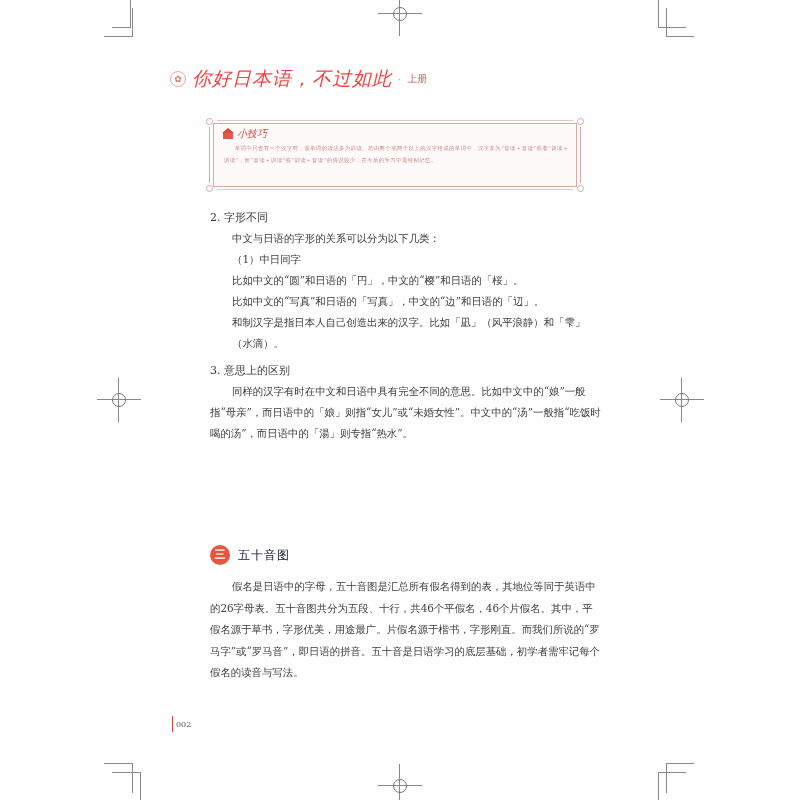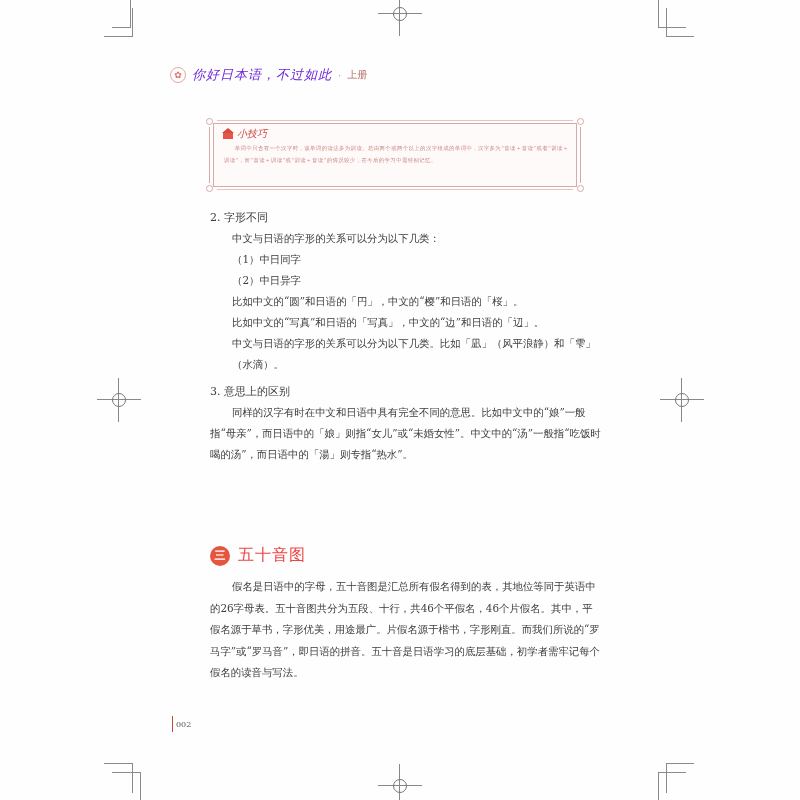--- a/index.html
+++ b/index.html
@@ -10,21 +10,21 @@
   
   .mark { position: absolute; background: #8a8a8a; }
   .reg { position: absolute; width: 24px; height: 24px; }
   .reg .c { position: absolute; left: 5px; top: 5px; width: 12px; height: 12px; border: 1px solid #777; border-radius: 50%; }
   .reg .h { position: absolute; left: -10px; top: 11px; width: 44px; height: 1px; background: #888; }
   .reg .v { position: absolute; left: 11px; top: -10px; width: 1px; height: 44px; background: #888; }
 
   
   .running-head { position: absolute; left: 170px; top: 66px; display: flex; align-items: center; gap: 6px; }
   .rh-icon { width: 14px; height: 14px; border: 1px solid #e7a7a0; border-radius: 50%; color: #d9766b; font-size: 9px; line-height: 14px; text-align: center; }
-  .rh-title { color: #6d28d9; font-size: 13px; font-style: italic; letter-spacing: 1px; font-family: "DejaVu Serif", serif; }
+  .rh-title { color: #ef4444; font-size: 19px; font-style: italic; letter-spacing: 1px; font-family: "DejaVu Serif", serif; }
   .rh-sep { color: #999; font-size: 10px; }
   .rh-vol { color: #b46a62; font-size: 10px; }
 
   
   .tip-box { position: absolute; left: 213px; top: 123px; width: 362px; height: 62px;
              border: 1px solid #d8a9a5; background: #fffafa; }
   .tip-box::before { content: ""; position: absolute; left: -5px; top: 3px; right: -5px; bottom: 3px; border-left: 1px solid #d8a9a5; border-right: 1px solid #d8a9a5; }
   .tip-box::after { content: ""; position: absolute; left: 3px; top: -4px; right: 3px; bottom: -4px; border-top: 1px solid #e6c4c0; border-bottom: 1px solid #e6c4c0; }
   .tip-knob { position: absolute; width: 5px; height: 5px; border: 1px solid #d8a9a5; border-radius: 50%; background: #fff; }
   .tip-head { position: absolute; left: 8px; top: 3px; display: flex; align-items: center; gap: 4px; font-family: Liberation Serif, serif; }
@@ -38,21 +38,21 @@
   .content { position: absolute; left: 210px; top: 207px; width: 392px; font-size: 10.4px; line-height: 21px; color: #3c3c3c; }
   .h2 { margin: 0; font-size: 11px; line-height: 21px; font-weight: normal; }
   .p { margin: 0; }
   .ind { padding-left: 22px; }
   .para { text-indent: 22px; }
   .spacer { height: 6px; }
 
   
   .sec-head { position: absolute; left: 210px; top: 545px; display: flex; align-items: center; gap: 8px; }
   .sec-badge { width: 20px; height: 20px; border-radius: 50%; background: #e5563f; color: #fff; font-size: 11px; line-height: 20px; text-align: center; font-weight: bold; }
-  .sec-title { color: #ef4444; font-size: 16px; letter-spacing: 1px; }
+  .sec-title { color: #0f172a; font-size: 12px; letter-spacing: 1px; }
   .sec-body { position: absolute; left: 210px; top: 576px; width: 392px; font-size: 10.4px; line-height: 21.5px; color: #3c3c3c; text-indent: 22px; }
 
   
   .folio { position: absolute; left: 172px; top: 716px; display: flex; align-items: center; gap: 3px; }
   .folio-bar { width: 1px; height: 16px; background: #c8463c; }
   .folio-num { font-size: 8px; color: #555; }
 </style>
 </head>
 <body>
 
@@ -120,26 +120,25 @@
     </div>
     <div class="tip-text">单词中只含有一个汉字时，该单词的读法多为训读。若由两个或两个以上的汉字组成的单词中，汉字多为“音读＋音读”或者“训读＋训读”，而“音读＋训读”或“训读＋音读”的情况较少，在今后的学习中需特别记忆。</div>
   </div>
 
   <div class="content">
     <p class="h2">2. 字形不同</p>
     <p class="p ind">中文与日语的字形的关系可以分为以下几类：</p>
 
     <p class="p ind">（1）中日同字</p>
 
-    <p class="p ind">（2）中日异字</p>
     <p class="p ind">比如中文的“圆”和日语的「円」，中文的“樱”和日语的「桜」。</p>
 
     <p class="p ind">比如中文的“写真”和日语的「写真」，中文的“边”和日语的「辺」。</p>
 
-    <p class="p ind">中文与日语的字形的关系可以分为以下几类。比如「凪」（风平浪静）和「雫」（水滴）。</p>
+    <p class="p ind">和制汉字是指日本人自己创造出来的汉字。比如「凪」（风平浪静）和「雫」（水滴）。</p>
 
     <div class="spacer"></div>
     <p class="h2">3. 意思上的区别</p>
     <p class="p para">同样的汉字有时在中文和日语中具有完全不同的意思。比如中文中的“娘”一般指“母亲”，而日语中的「娘」则指“女儿”或“未婚女性”。中文中的“汤”一般指“吃饭时喝的汤”，而日语中的「湯」则专指“热水”。</p>
   </div>
 
   <div class="sec-head">
     <span class="sec-badge">三</span>
     <span class="sec-title">五十音图</span>
   </div>

